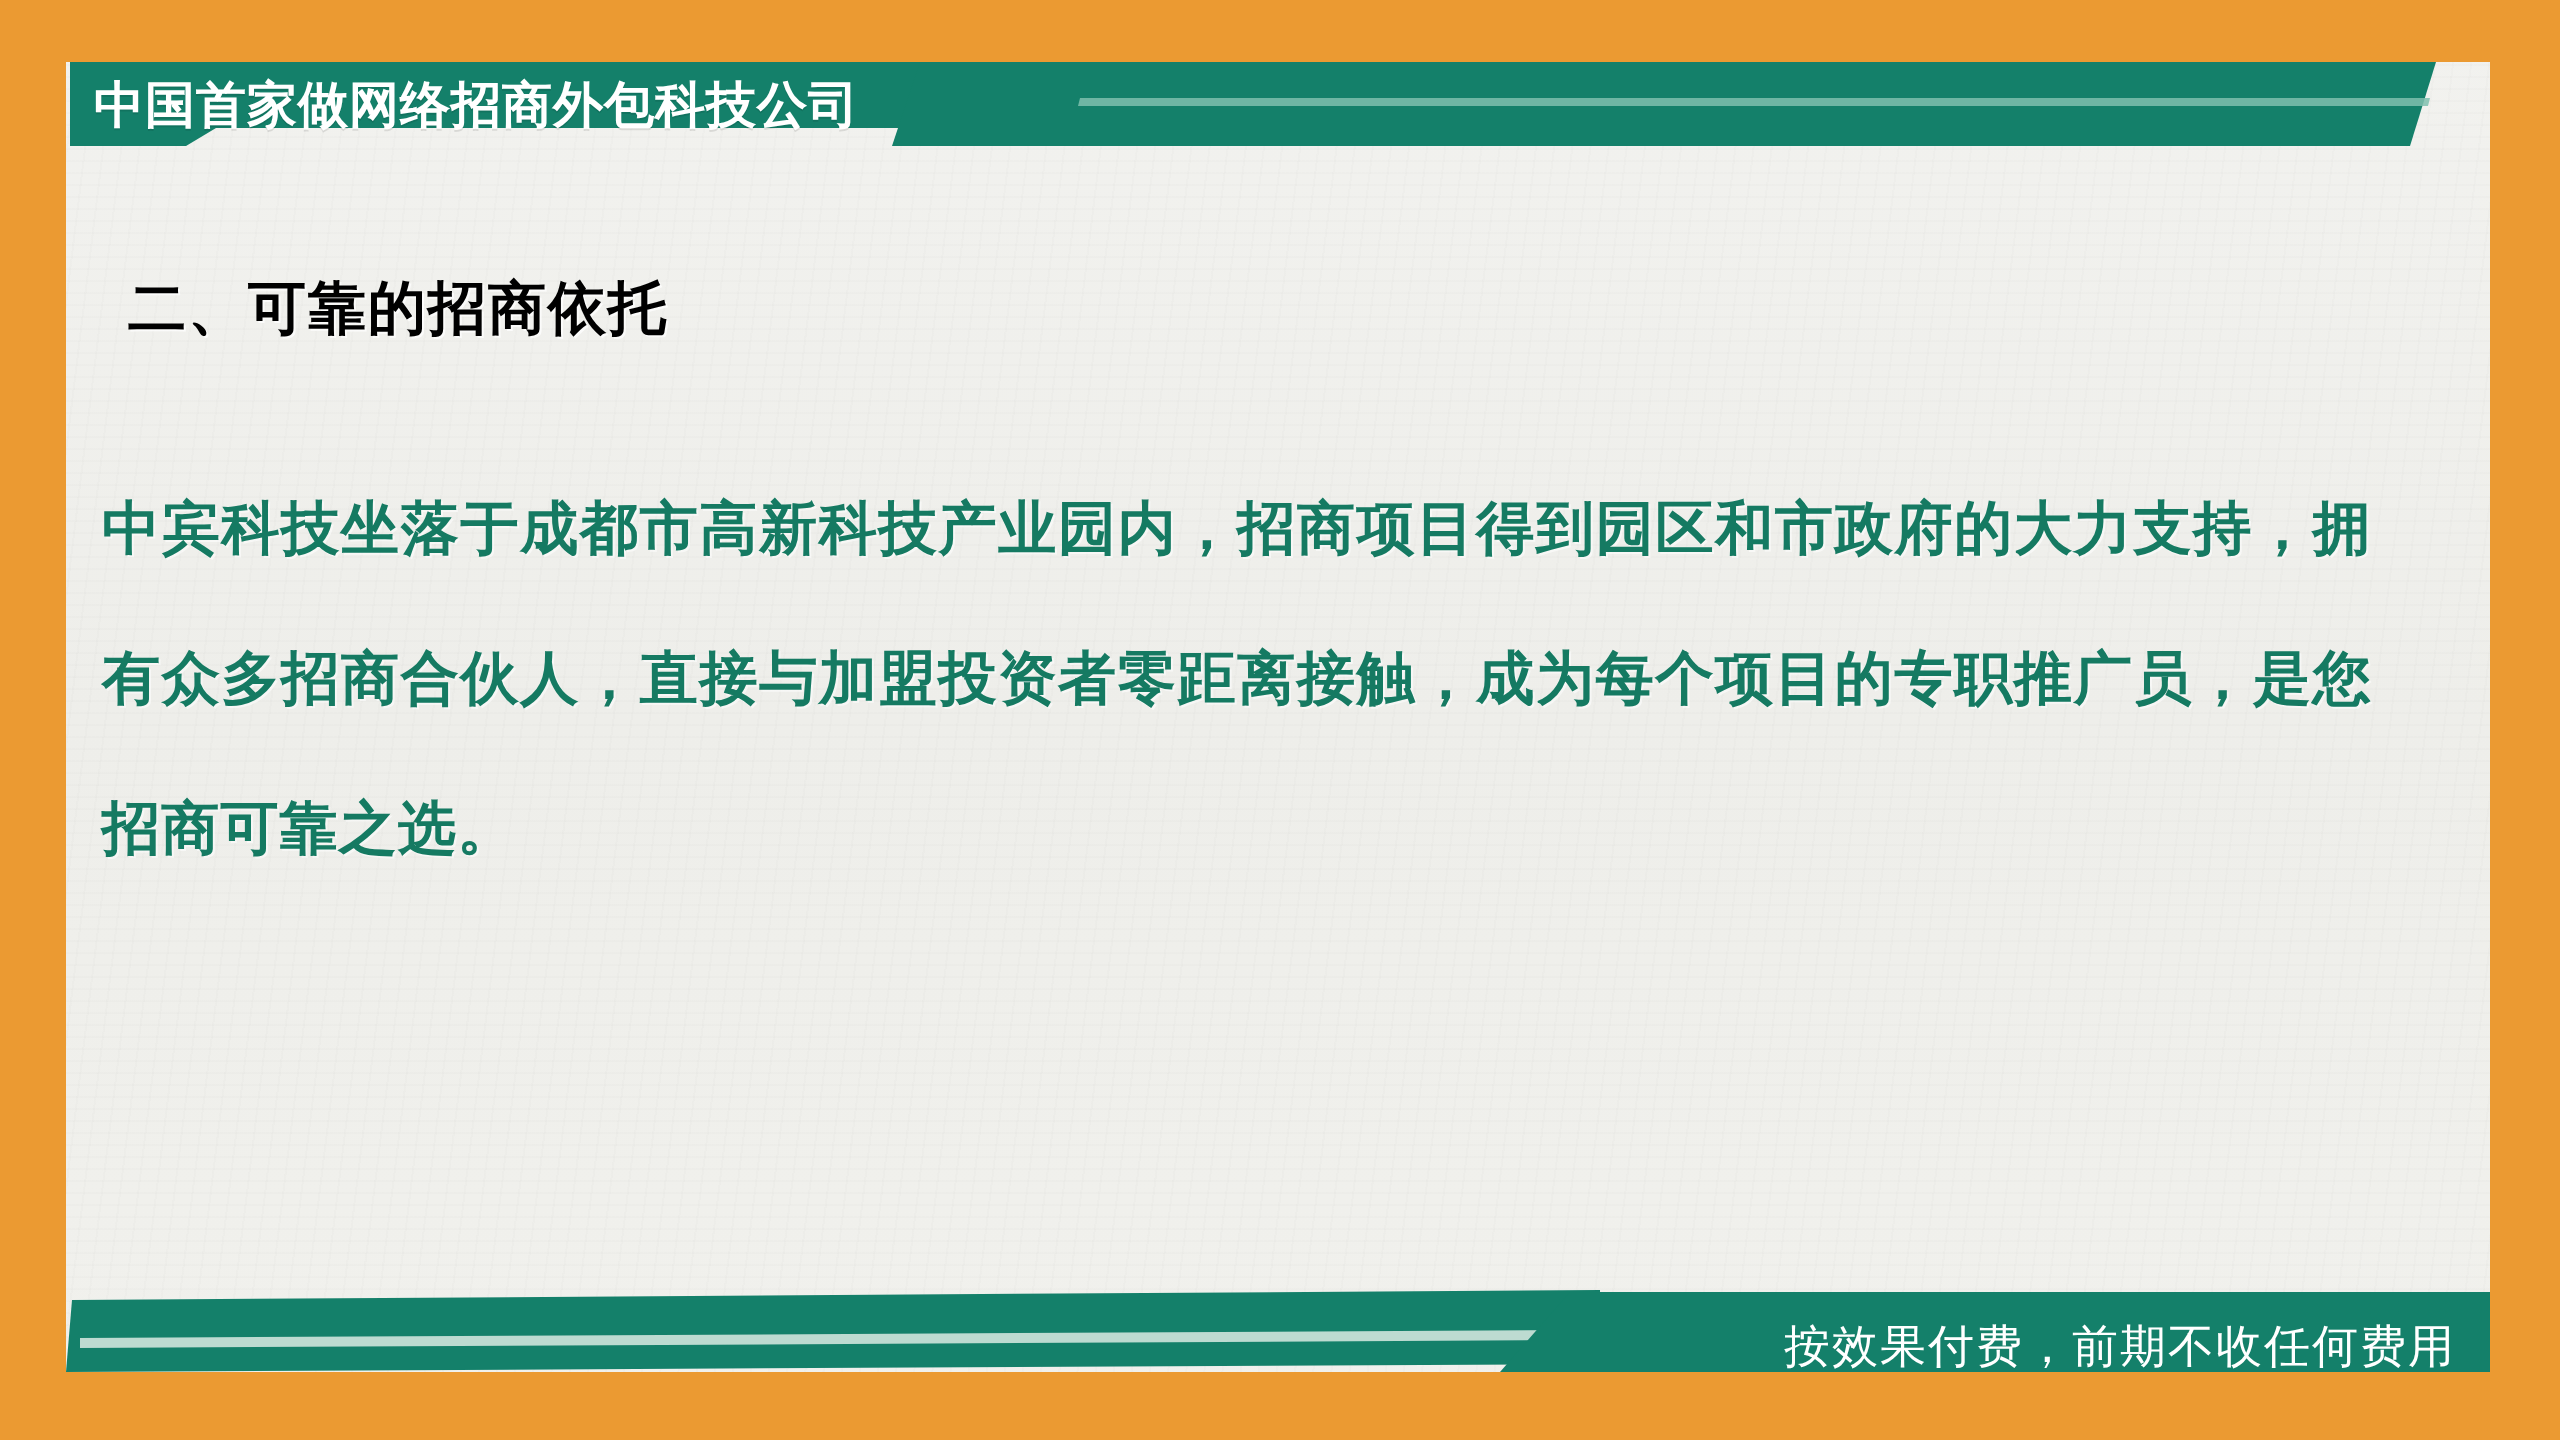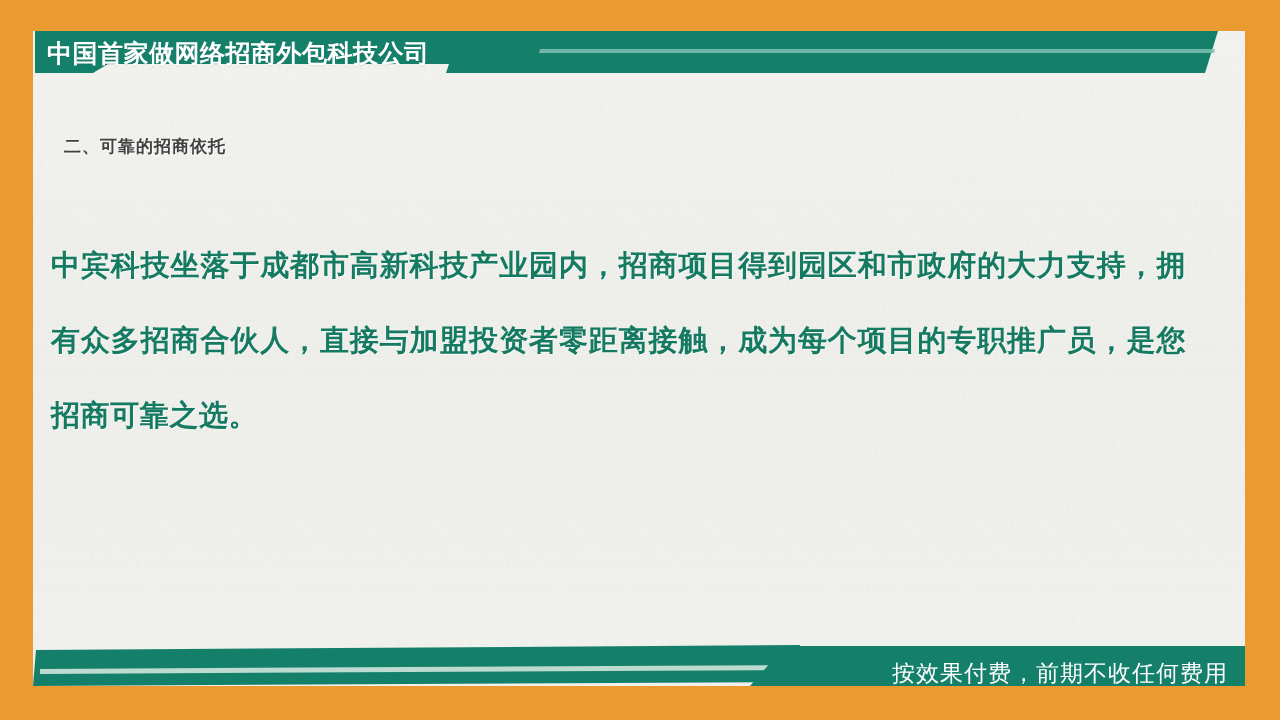--- a/index.html
+++ b/index.html
@@ -67,23 +67,23 @@
     white-space: nowrap;
     font-family: "Liberation Sans", sans-serif;
     text-shadow: 0 1px 0 rgba(0,0,0,0.10);
   }
 
   
   .heading {
     position: absolute;
     left: 64px;
     top: 135px;
-    font-size: 17px;
+    font-size: 29px;
     font-weight: bold;
-    color: #404040;
+    color: #000000;
     letter-spacing: 1px;
     white-space: nowrap;
     font-family: "Liberation Sans", sans-serif;
     text-shadow: 1px 1px 0 rgba(255,255,255,0.75);
   }
 
   .bodytext {
     position: absolute;
     left: 51px;
     top: 228px;

